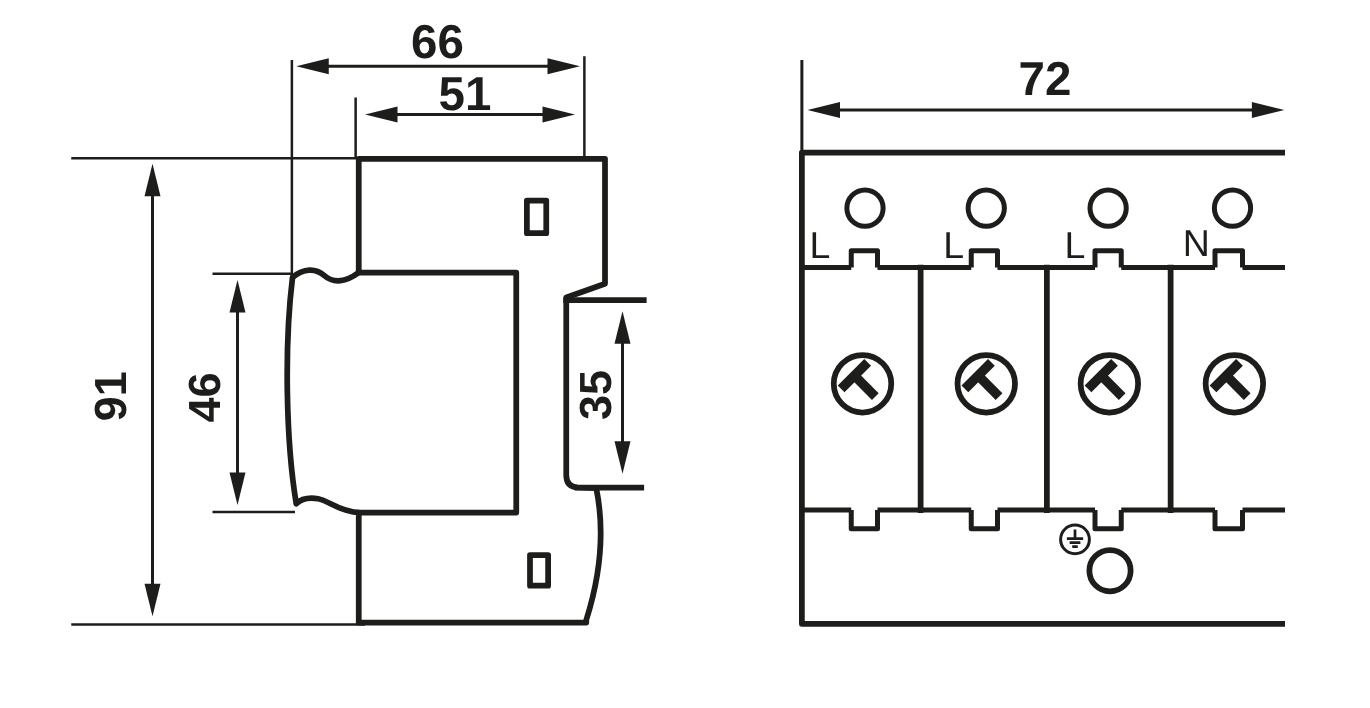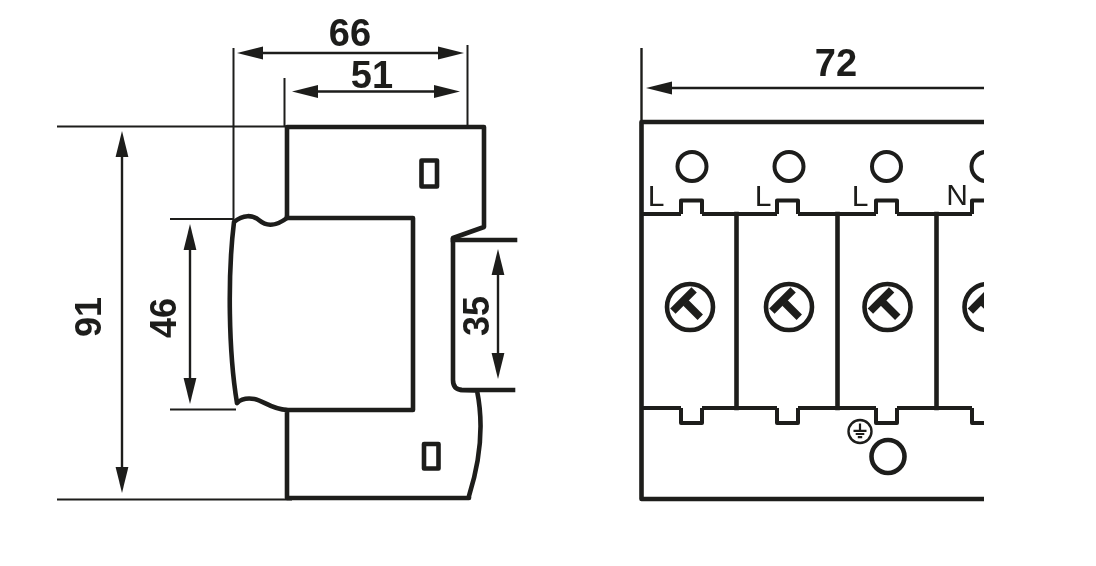--- a/index.html
+++ b/index.html
@@ -7,20 +7,21 @@
     padding: 0;
     background: #ffffff;
   }
   .canvas {
     position: relative;
     width: 984px;
     height: 566px;
     background: var(--bg, #ffffff);
     overflow: hidden;
     font-family: "Liberation Sans", sans-serif;
+    padding-left: 44px;
   }
   .canvas svg {
     position: absolute;
     left: 0;
     top: 0;
     display: block;
   }
   .outline {
     fill: none;
     stroke: var(--line, #1d1d1b);

